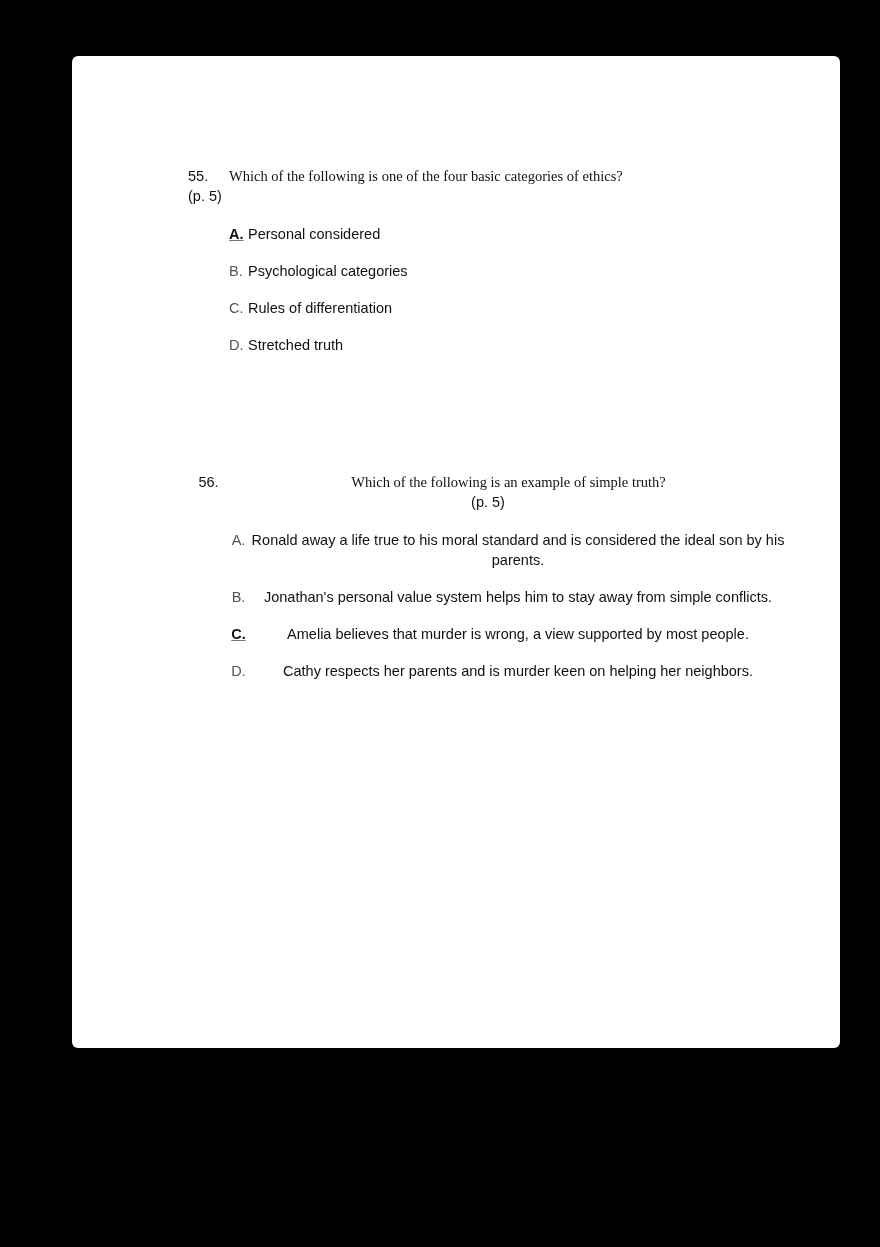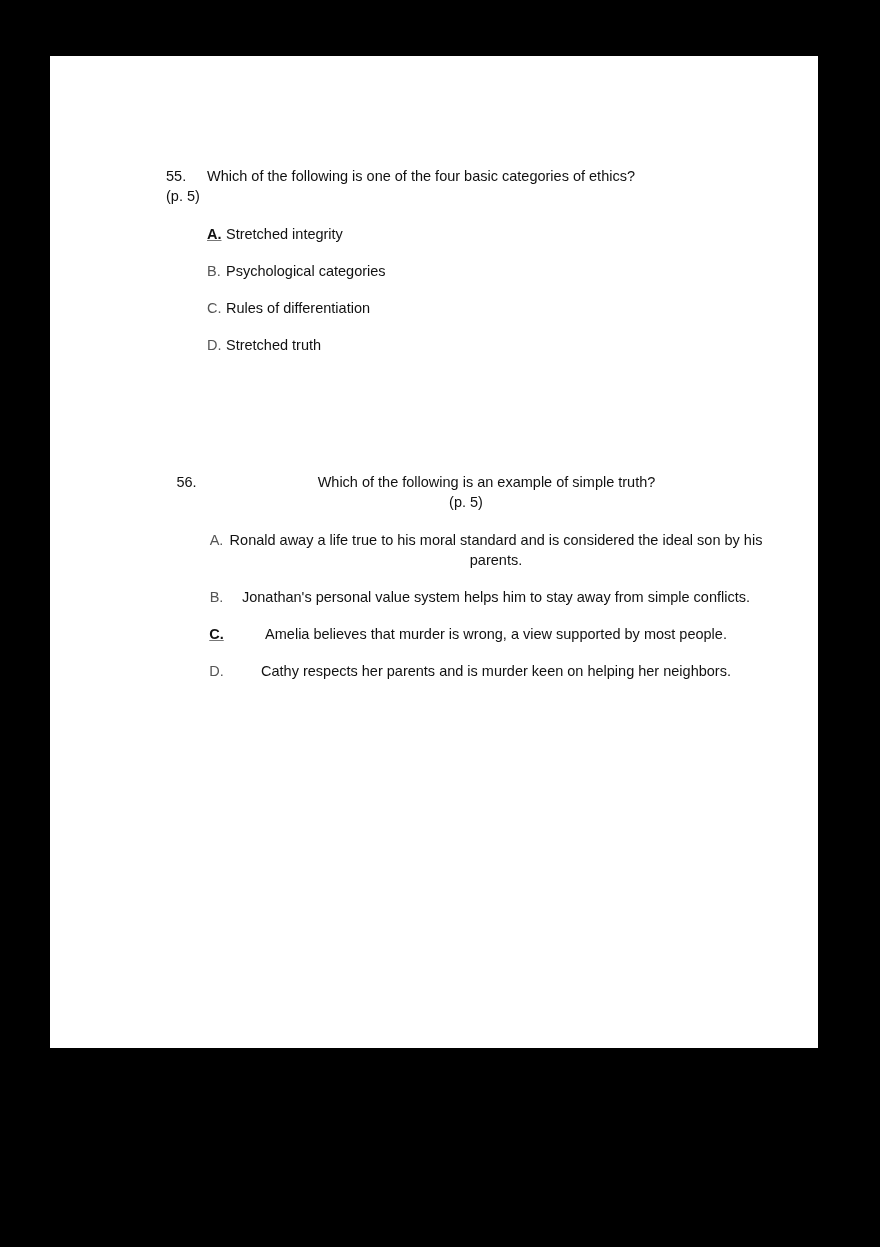--- a/index.html
+++ b/index.html
@@ -9,43 +9,45 @@
     }
     body {
       width: 880px;
       height: 1247px;
       position: relative;
       overflow: hidden;
       font-family: "Liberation Sans", sans-serif;
     }
     .page {
       position: absolute;
-      left: 50px;
+      left: 72px;
       top: 56px;
       width: 768px;
       height: 992px;
       background: #ffffff;
+      border-radius: 6px;
     }
     .question {
       position: absolute;
       left: 116px;
       width: 600px;
       color: #111111;
       font-size: 14.5px;
     }
     .q-head {
       display: flex;
       line-height: 20px;
     }
     .q-num {
       width: 41px;
       flex: 0 0 41px;
     }
     .q-text {
       flex: 1;
+      font-family: Liberation Serif, serif;
     }
     .q-ref {
       line-height: 20px;
     }
     .options {
       margin-top: 18px;
       padding-left: 41px;
     }
     .option {
       display: flex;
@@ -75,21 +77,21 @@
 
   <div class="question" style="top:110px;">
     <div class="q-head">
       <span class="q-num">55.</span>
       <span class="q-text">Which of the following is one of the four basic categories of ethics?</span>
     </div>
     <div class="q-ref">(p. 5)</div>
     <div class="options">
       <div class="option">
         <span class="opt-letter correct">A.</span>
-        <span class="opt-text">Stretched integrity</span>
+        <span class="opt-text">Personal considered</span>
       </div>
       <div class="option">
         <span class="opt-letter">B.</span>
         <span class="opt-text">Psychological categories</span>
       </div>
       <div class="option">
         <span class="opt-letter">C.</span>
         <span class="opt-text">Rules of differentiation</span>
       </div>
       <div class="option">

